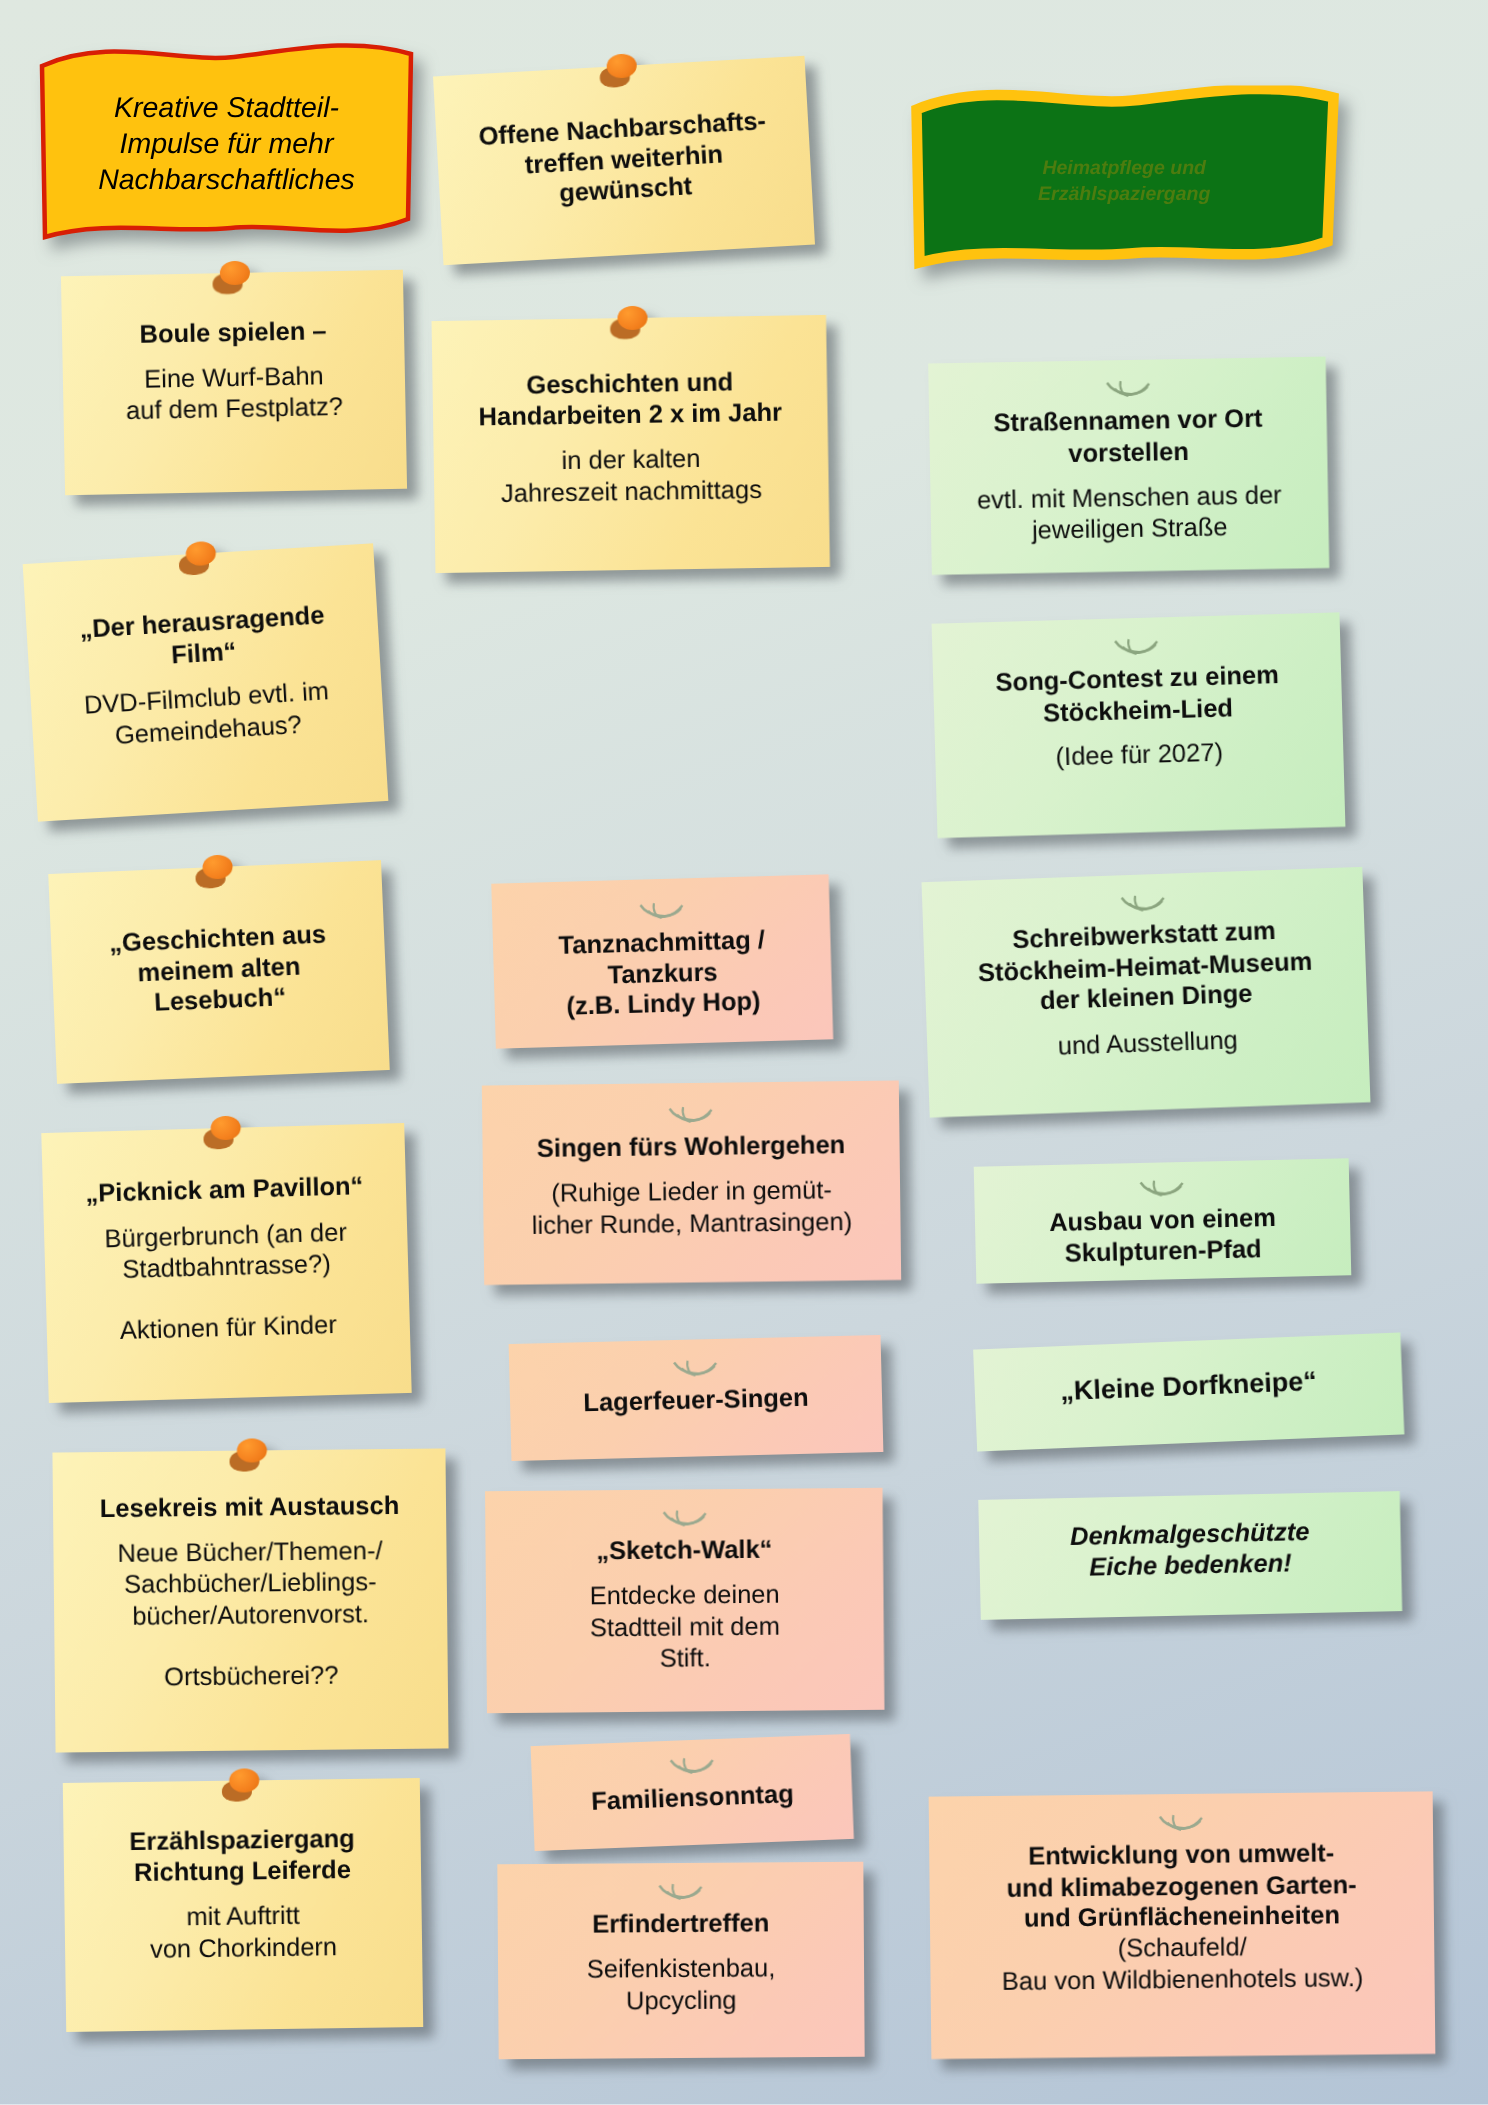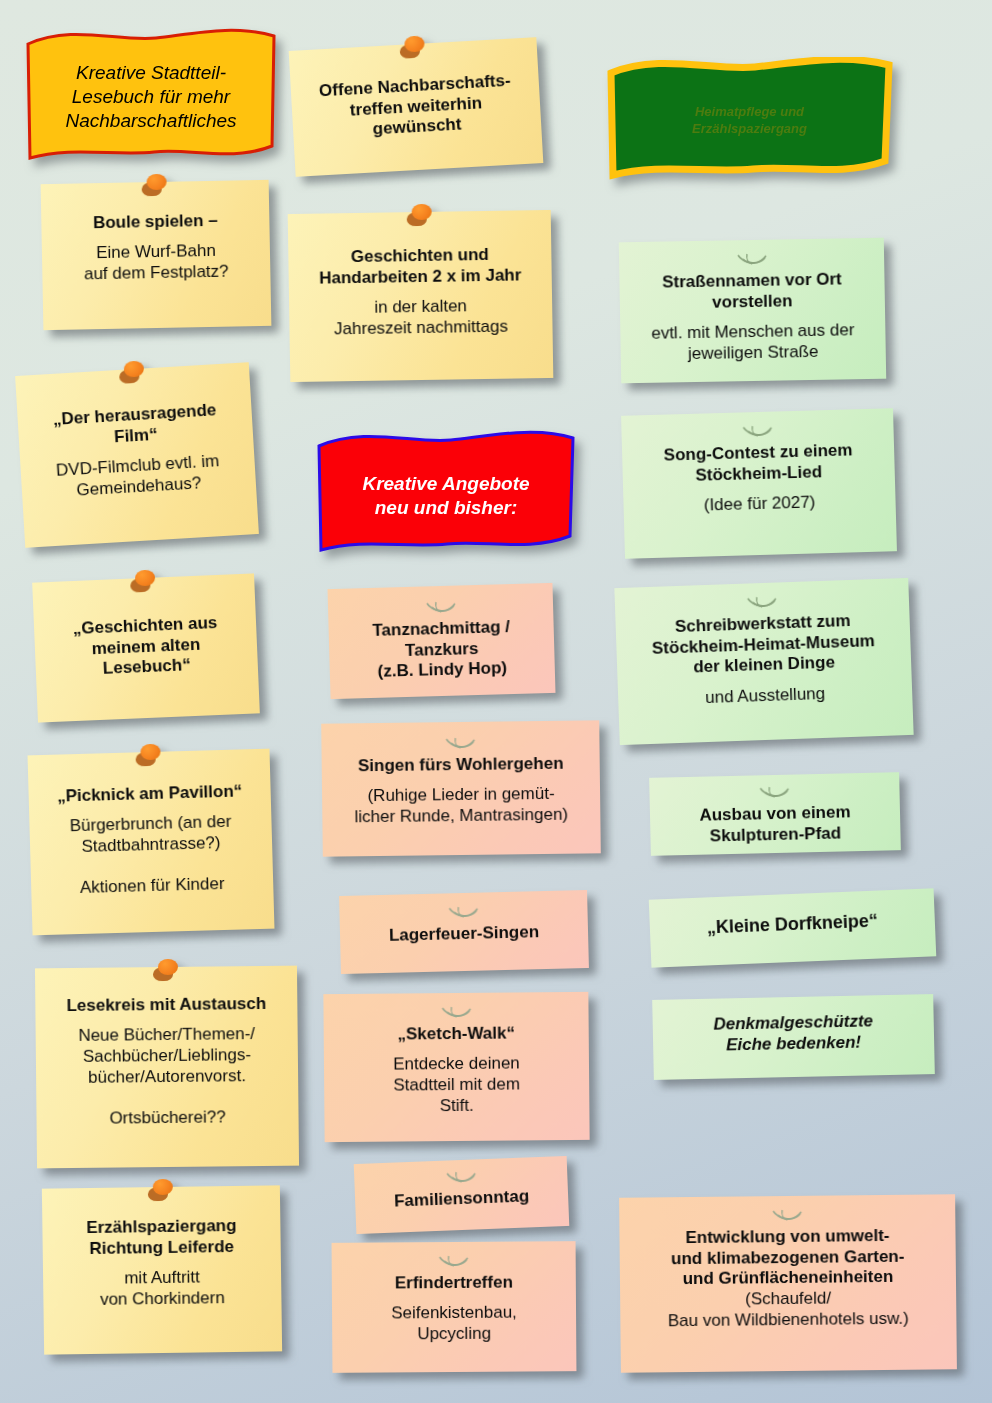--- a/index.html
+++ b/index.html
@@ -112,44 +112,35 @@
 <body>
 
 <div id="board">
 
   <div class="flag" style="left:22px; top:26px; width:258px; height:142px;">
     <svg width="258" height="142" viewBox="0 0 258 142">
       <path d="M6,18 C50,-2 96,16 134,12 C170,8 212,-2 252,10 L250,120 C210,136 168,122 132,126 C94,130 48,120 8,132 Z" fill="#FFC20E" stroke="#D81E05" stroke-width="3"></path>
     </svg>
     <div class="flag-text" style="color:#000; font-size:19px;">
       <span>Kreative Stadtteil-</span>
-      <span>Lesebuch für mehr</span>
+      <span>Impulse für mehr</span>
       <span style="font-weight:normal;">Nachbarschaftliches</span>
     </div>
   </div>
 
   <div class="flag" style="left:603px; top:57px; width:293px; height:127px;">
     <svg width="293" height="127" viewBox="0 0 293 127">
       <path d="M8,16 C56,-4 110,14 152,10 C192,6 240,-4 286,8 L282,104 C238,120 192,108 150,112 C106,116 54,106 10,118 Z" fill="#0C7315" stroke="#FFC20E" stroke-width="7"></path>
     </svg>
     <div class="flag-text" style="color:#4d7c0f; font-size:13px; font-weight:bold;">
       <span>Heimatpflege und</span>
       <span>Erzählspaziergang</span>
     </div>
   </div>
 
-  <div class="flag" style="left:313px; top:430px; width:266px; height:131px;">
-    <svg width="266" height="131" viewBox="0 0 266 131">
-      <path d="M6,16 C52,-4 100,14 138,10 C176,6 222,-4 260,8 L257,106 C216,122 172,110 134,114 C94,118 48,108 8,120 Z" fill="#FB0007" stroke="#2B0BE8" stroke-width="3"></path>
-    </svg>
-    <div class="flag-text" style="color:#fff; font-size:19px; font-weight:bold;">
-      <span>Kreative Angebote</span>
-      <span>neu und bisher:</span>
-    </div>
-  </div>
 
   <div class="note yellow" style="left:42px; top:182px; width:228px; height:146px; transform:rotate(-1.1deg); font-size:17px;">
     <span class="pin">
         <span class="shadow"></span>
         <span class="head"></span>
       </span>
     <div class="title" style="white-space:pre-line;">Boule spielen –</div>
     <div class="gap"></div>
     <div class="sub" style="white-space:pre-line;">Eine Wurf-Bahn
 auf dem Festplatz?</div>

